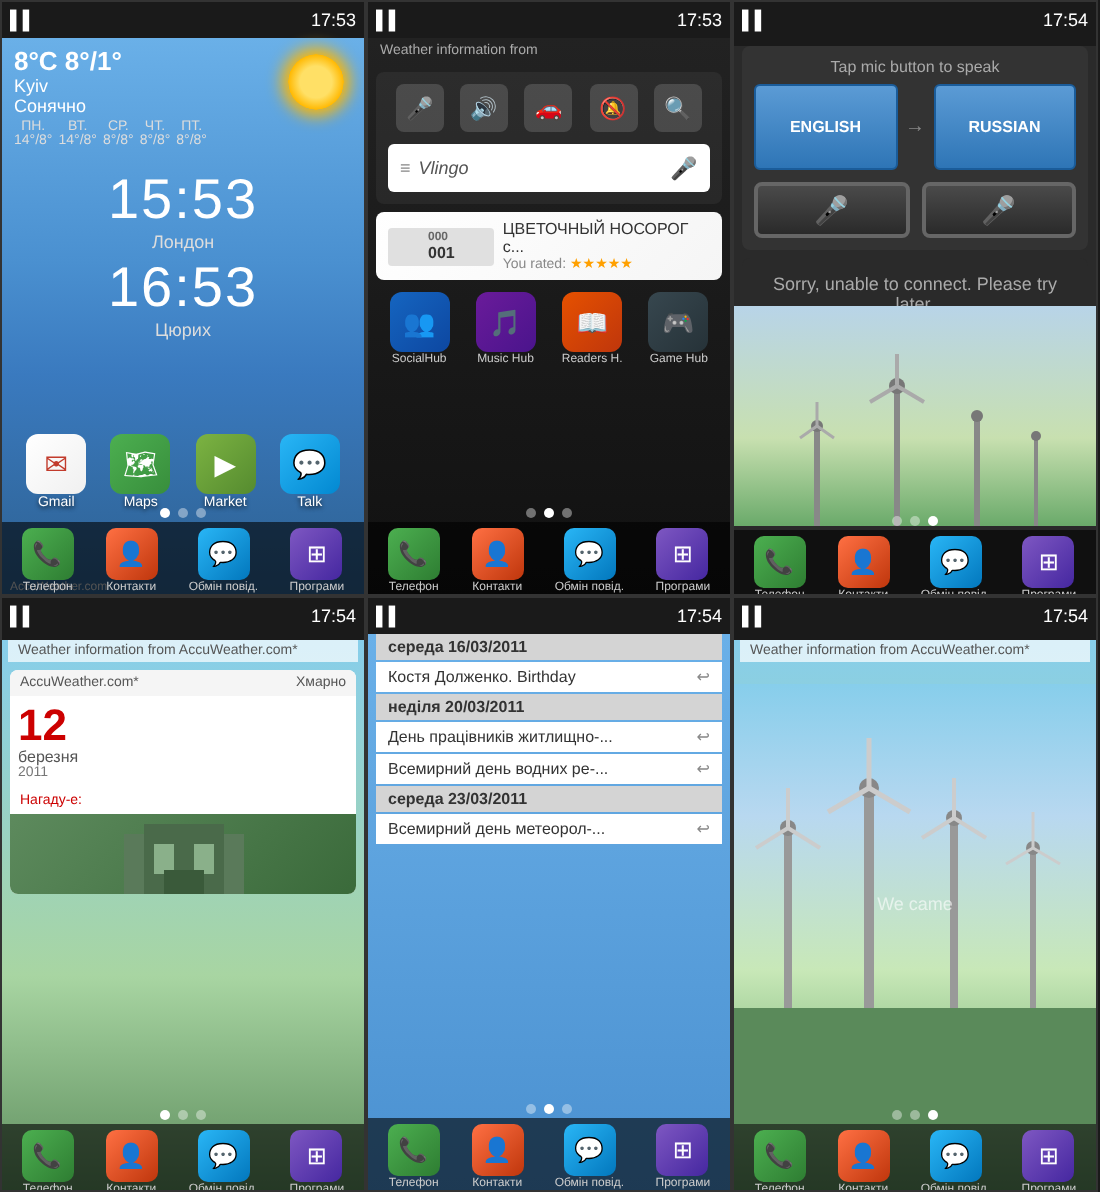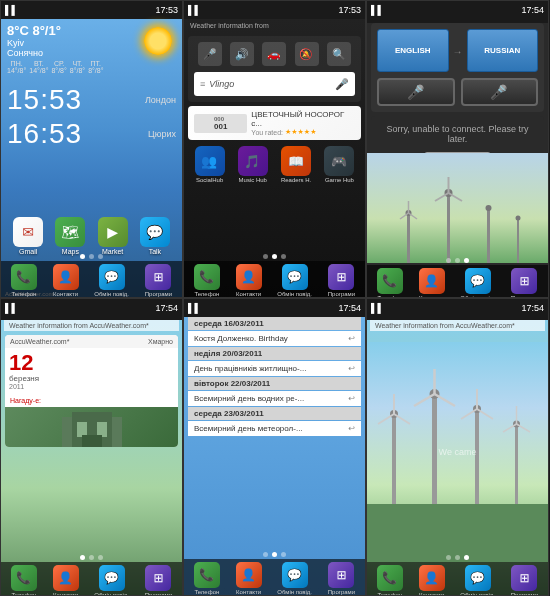--- a/index.html
+++ b/index.html
@@ -71,21 +71,21 @@
       position: absolute;
       bottom: 2px;
       left: 4px;
     }
     .clock-widget {
       padding: 6px;
       color: #fff;
     }
     .clock-time { font-size: 28px; font-weight: 100; letter-spacing: 1px; }
     .clock-city { font-size: 9px; color: #ddd; }
-    .clock-row { display: flex; justify-content: space-between; align-items: center; margin-bottom: 2px; }
+    .clock-row { display: flex; justify-content: space-between; align-items: center; margin-bottom: 2px; flex-direction: column; }
     .app-icons-row {
       display: flex;
       justify-content: space-around;
       padding: 4px 6px;
       position: absolute;
       bottom: 40px;
       left: 0; right: 0;
     }
     .app-icon {
       display: flex;
@@ -577,20 +577,21 @@
   <div class="status-bar">
     <div class="status-left">
         <span>▌▌</span>
       </div>
     <div class="status-right">
         <span>17:54</span>
       </div>
   </div>
   <div class="panel3-bg">
     <div class="translator-widget">
+      <div class="translator-header">Tap mic button to speak</div>
       <div class="lang-row">
         <div class="lang-btn">ENGLISH</div>
         <div class="lang-arrow">→</div>
         <div class="lang-btn">RUSSIAN</div>
       </div>
       <div class="mic-btns-row">
         <div class="mic-btn">🎤</div>
         <div class="mic-btn">🎤</div>
       </div>
     </div>
@@ -718,21 +719,20 @@
       <div class="agenda-date-row">середа 16/03/2011</div>
       <div class="agenda-event-row">
         <span>Костя Долженко. Birthday</span>
         <span class="agenda-event-icon">↩</span>
       </div>
       <div class="agenda-date-row">неділя 20/03/2011</div>
       <div class="agenda-event-row">
         <span>День працівників житлищно-...</span>
         <span class="agenda-event-icon">↩</span>
       </div>
-      <div class="agenda-date-row">вівторок 22/03/2011</div>
       <div class="agenda-event-row">
         <span>Всемирний день водних ре-...</span>
         <span class="agenda-event-icon">↩</span>
       </div>
       <div class="agenda-date-row">середа 23/03/2011</div>
       <div class="agenda-event-row">
         <span>Всемирний день метеорол-...</span>
         <span class="agenda-event-icon">↩</span>
       </div>
     </div>

